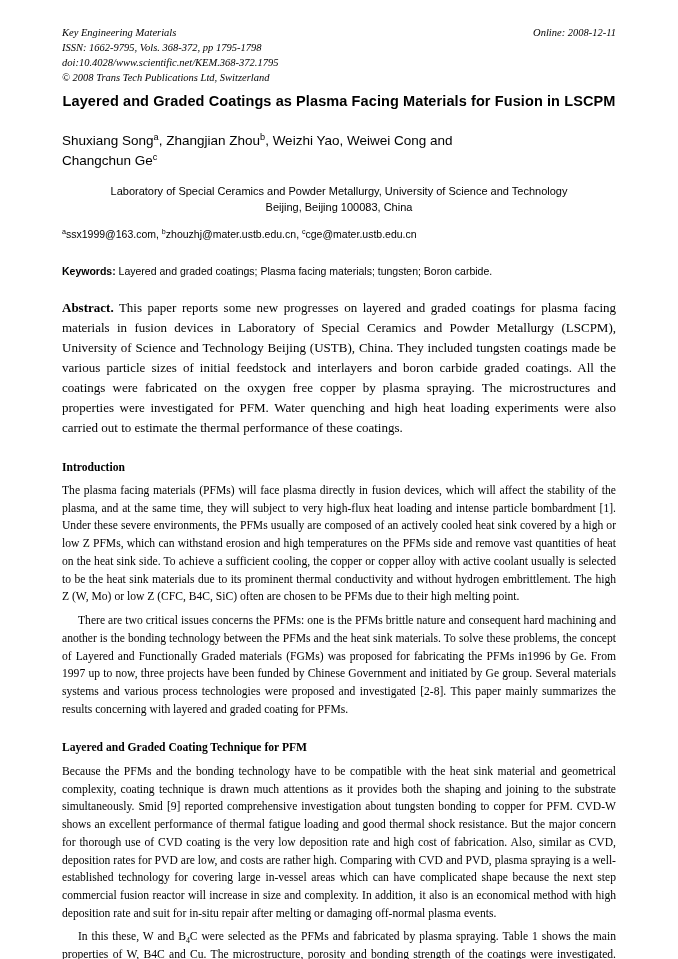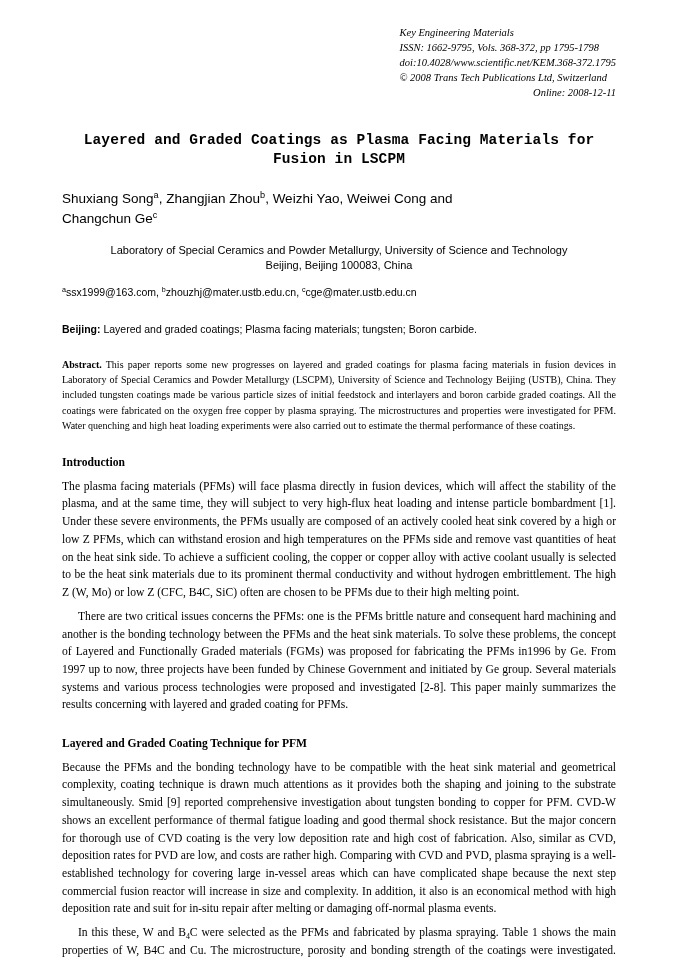--- a/index.html
+++ b/index.html
@@ -19,43 +19,42 @@
     width: 678px;
     height: 959px;
     box-sizing: border-box;
     padding: 26px 62px 0 62px;
   }
 
   
   .header {
     display: flex;
     justify-content: space-between;
-    align-items: flex-end;
+    align-items: flex-start;
     font-size: 10.5px;
     line-height: 1.42;
-    flex-direction: column;
   }
   .header-left {
     font-style: italic;
   }
   .header-left .line1 {
     font-style: italic;
   }
   .header-right {
     font-style: italic;
     font-size: 10.5px;
     white-space: nowrap;
     padding-top: 0px;
   }
 
   
   .title {
-    margin-top: 30px;
+    margin-top: 6px;
     text-align: center;
-    font-family: Liberation Mono, monospace;
+    font-family: Liberation Sans, sans-serif;
     font-weight: bold;
     font-size: 14.5px;
     line-height: 1.34;
     letter-spacing: 0.1px;
   }
 
   
   .authors {
     margin-top: 20px;
     text-align: left;
@@ -96,21 +95,21 @@
     font-size: 10.5px;
     line-height: 1.4;
   }
   .keywords .kw-label {
     font-weight: bold;
   }
 
   
   .abstract {
     margin-top: 20px;
-    font-size: 10px;
+    font-size: 13px;
     line-height: 1.53;
     text-align: justify;
   }
   .abstract .ab-label {
     font-weight: bold;
   }
 
   
   .section-head {
     margin-top: 21px;
@@ -153,21 +152,21 @@
   <div class="affiliation">
     <div>Laboratory of Special Ceramics and Powder Metallurgy, University of Science and Technology</div>
     <div>Beijing, Beijing 100083, China</div>
   </div>
 
   <div class="emails">
     <sup>a</sup><span>ssx1999@163.com, </span><sup>b</sup><span>zhouzhj@mater.ustb.edu.cn, </span><sup>c</sup><span>cge@mater.ustb.edu.cn</span>
   </div>
 
   <div class="keywords">
-    <span class="kw-label">Beijing:</span><span> Layered and graded coatings; Plasma facing materials; tungsten; Boron carbide.</span>
+    <span class="kw-label">Keywords:</span><span> Layered and graded coatings; Plasma facing materials; tungsten; Boron carbide.</span>
   </div>
 
   <div class="abstract">
     <span class="ab-label">Abstract.</span><span> This paper reports some new progresses on layered and graded coatings for plasma facing materials in fusion devices in Laboratory of Special Ceramics and Powder Metallurgy (LSCPM), University of Science and Technology Beijing (USTB), China. They included tungsten coatings made be various particle sizes of initial feedstock and interlayers and boron carbide graded coatings. All the coatings were fabricated on the oxygen free copper by plasma spraying. The microstructures and properties were investigated for PFM. Water quenching and high heat loading experiments were also carried out to estimate the thermal performance of these coatings.</span>
   </div>
 
   <div class="section-head">Introduction</div>
   <p class="body">The plasma facing materials (PFMs) will face plasma directly in fusion devices, which will affect the stability of the plasma, and at the same time, they will subject to very high-flux heat loading and intense particle bombardment [1]. Under these severe environments, the PFMs usually are composed of an actively cooled heat sink covered by a high or low Z PFMs, which can withstand erosion and high temperatures on the PFMs side and remove vast quantities of heat on the heat sink side. To achieve a sufficient cooling, the copper or copper alloy with active coolant usually is selected to be the heat sink materials due to its prominent thermal conductivity and without hydrogen embrittlement. The high Z (W, Mo) or low Z (CFC, B4C, SiC) often are chosen to be PFMs due to their high melting point.</p>
   <p class="body indent">There are two critical issues concerns the PFMs: one is the PFMs brittle nature and consequent hard machining and another is the bonding technology between the PFMs and the heat sink materials. To solve these problems, the concept of Layered and Functionally Graded materials (FGMs) was proposed for fabricating the PFMs in1996 by Ge. From 1997 up to now, three projects have been funded by Chinese Government and initiated by Ge group. Several materials systems and various process technologies were proposed and investigated [2-8]. This paper mainly summarizes the results concerning with layered and graded coating for PFMs.</p>
 

